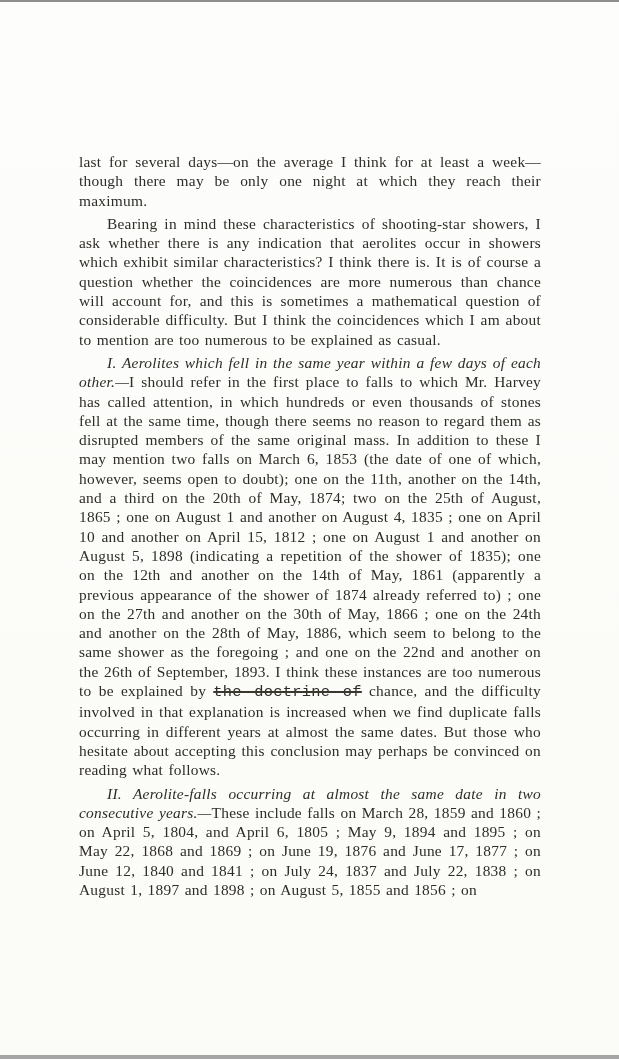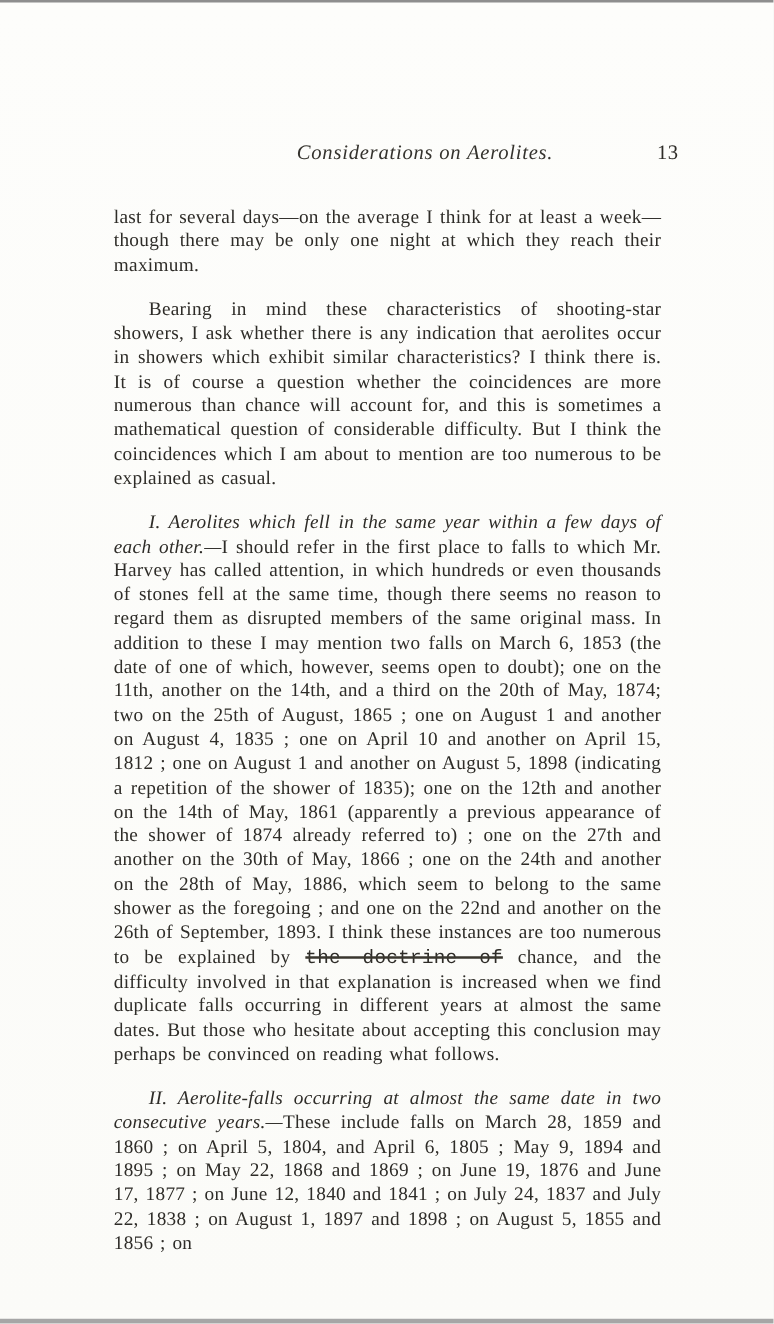--- a/index.html
+++ b/index.html
@@ -58,21 +58,21 @@
     top: 148px;
     left: 75px;
     width: 470px;
     text-align: justify;
     font-size: 15.4px;
     line-height: 19.3px;
     letter-spacing: 0.25px;
     word-spacing: 1.2px;
   }
   .body-text p {
-    margin: 16px;
+    margin: 4px;
     padding: 0;
     text-indent: 28px;
   }
   .body-text p.noindent {
     text-indent: 0;
   }
   .italic {
     font-style: italic;
   }
   .strike {
@@ -81,24 +81,20 @@
     text-decoration-color: #3a372f;
     font-family: Liberation Mono, monospace;
   }
 </style>
 </head>
 <body>
 
 <div class="page">
   <div class="scan-edge-top"></div>
 
-  <div class="header">
-    <span class="running-title">Considerations on Aerolites.</span>
-    <span class="page-number">13</span>
-  </div>
 
   <div class="body-text">
     <p class="noindent"><span>last for several days—on the average I think for at least a week—though there may be only one night at which they reach their maximum.</span></p>
 
     <p><span>Bearing in mind these characteristics of shooting-star showers, I ask whether there is any indication that aerolites occur in showers which exhibit similar characteristics?  I think there is.  It is of course a question whether the coincidences are more numerous than chance will account for, and this is sometimes a mathematical question of considerable difficulty.  But I think the coincidences which I am about to mention are too numerous to be explained as casual.</span></p>
 
     <p><span class="italic">I. Aerolites which fell in the same year within a few days of each other.—</span><span>I should refer in the first place to falls to which Mr. Harvey has called attention, in which hundreds or even thousands of stones fell at the same time, though there seems no reason to regard them as disrupted members of the same original mass.  In addition to these I may mention two falls on March 6, 1853 (the date of one of which, however, seems open to doubt); one on the 11th, another on the 14th, and a third on the 20th of May, 1874; two on the 25th of August, 1865 ; one on August 1 and another on August 4, 1835 ; one on April 10 and another on April 15, 1812 ; one on August 1 and another on August 5, 1898 (indicating a repetition of the shower of 1835); one on the 12th and another on the 14th of May, 1861 (apparently a previous appearance of the shower of 1874 already referred to) ; one on the 27th and another on the 30th of May, 1866 ; one on the 24th and another on the 28th of May, 1886, which seem to belong to the same shower as the foregoing ; and one on the 22nd and another on the 26th of September, 1893.  I think these instances are too numerous to be explained by </span><span class="strike">the doctrine of</span><span> chance, and the difficulty involved in that explanation is increased when we find duplicate falls occurring in different years at almost the same dates.  But those who hesitate about accepting this conclusion may perhaps be convinced on reading what follows.</span></p>
 
     <p><span class="italic">II. Aerolite-falls occurring at almost the same date in two consecutive years.—</span><span>These include falls on March 28, 1859 and 1860 ; on April 5, 1804, and April 6, 1805 ; May 9, 1894 and 1895 ; on May 22, 1868 and 1869 ; on June 19, 1876 and June 17, 1877 ; on June 12, 1840 and 1841 ; on July 24, 1837 and July 22, 1838 ; on August 1, 1897 and 1898 ; on August 5, 1855 and 1856 ; on</span></p>
   </div>

